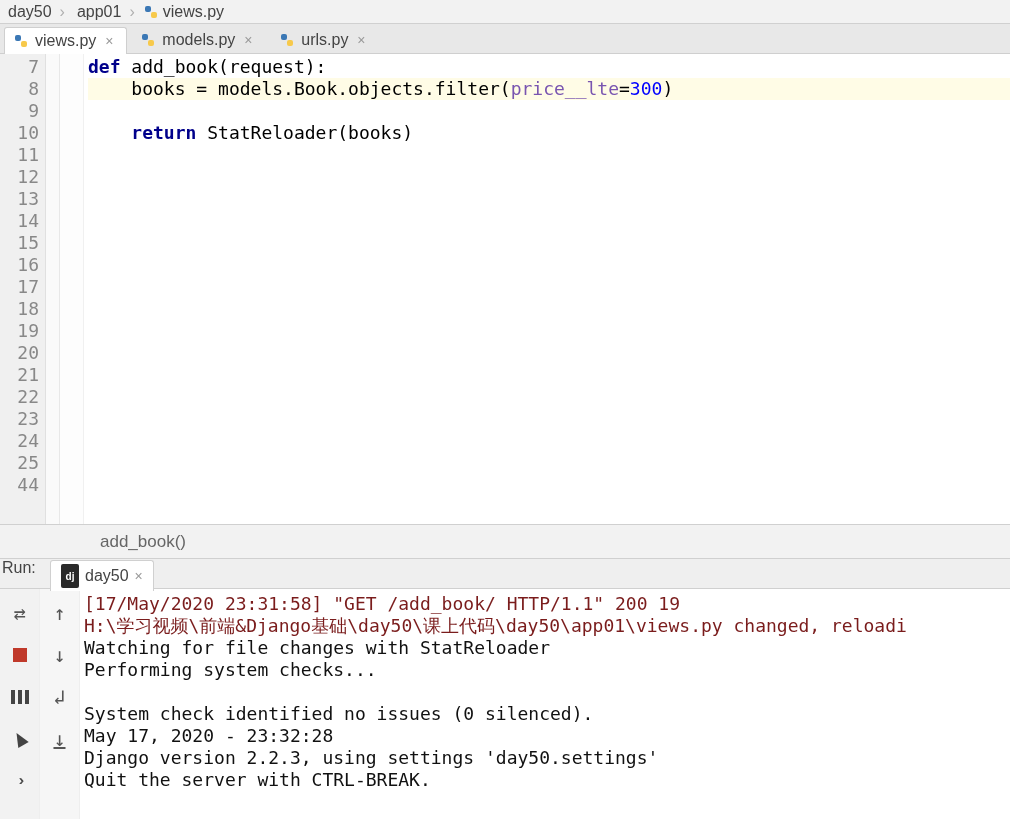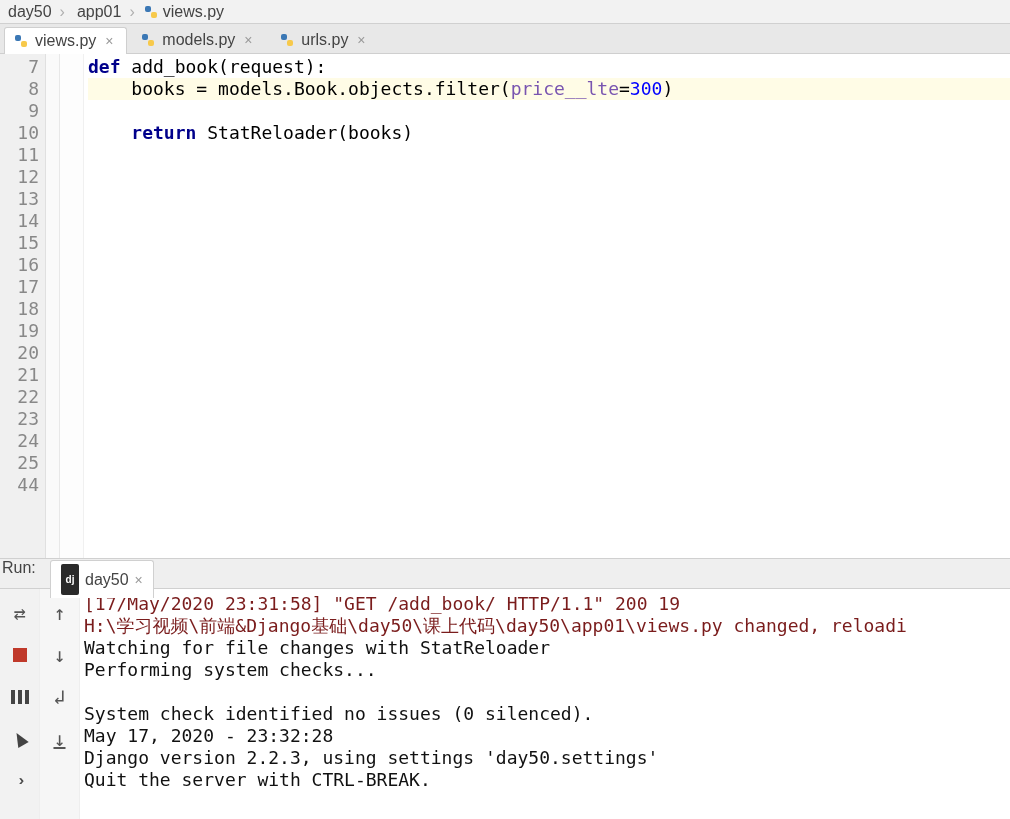--- a/index.html
+++ b/index.html
@@ -72,21 +72,21 @@
     display: flex; align-items: flex-start; gap: 10px; padding-left: 0px; font-size: 16px; color: #444;
   }
   .runhead .label { width: 40px; padding-left: 2px; }
   .runtab {
     display: flex; align-items: center; gap: 6px; padding: 3px 10px;
     background: #fff; border: 1px solid #d0d0d0; border-bottom: none; border-radius: 3px 3px 0 0;
     position: relative; top: 1px; cursor: pointer;
   }
   .runtab .close { color: #999; font-size: 14px; }
   .dj-icon {
-    width: 18px; height: 31px; background: #2a2a2a; color: #fff; font-size: 10px;
+    width: 18px; height: 24px; background: #2a2a2a; color: #fff; font-size: 10px;
     font-weight: bold; display: inline-flex; align-items: center; justify-content: center; border-radius: 2px;
   }
 
   .runbody { flex: 1; display: flex; overflow: hidden; }
   .runside {
     width: 40px; background: #f2f2f2; display: flex; flex-direction: column;
     align-items: center; gap: 14px; padding-top: 10px; color: #555; font-size: 22px;
     border-right: 1px solid #eee;
   }
   .runside2 {
@@ -211,20 +211,23 @@
       <div class="line"></div>
       <div class="line"></div>
       <div class="line"></div>
       <div class="line"></div>
       <div class="line"></div>
       <div class="line"></div>
       <div class="line"></div>
     </div>
   </div>
 
+  <div class="navfoot">
+    <span>add_book()</span>
+  </div>
 
   <div class="runpanel">
     <div class="runhead">
       <span class="label">Run:</span>
       <div class="runtab">
         <span class="dj-icon">dj</span>
         <span>day50</span>
         <span class="close">×</span>
       </div>
     </div>

